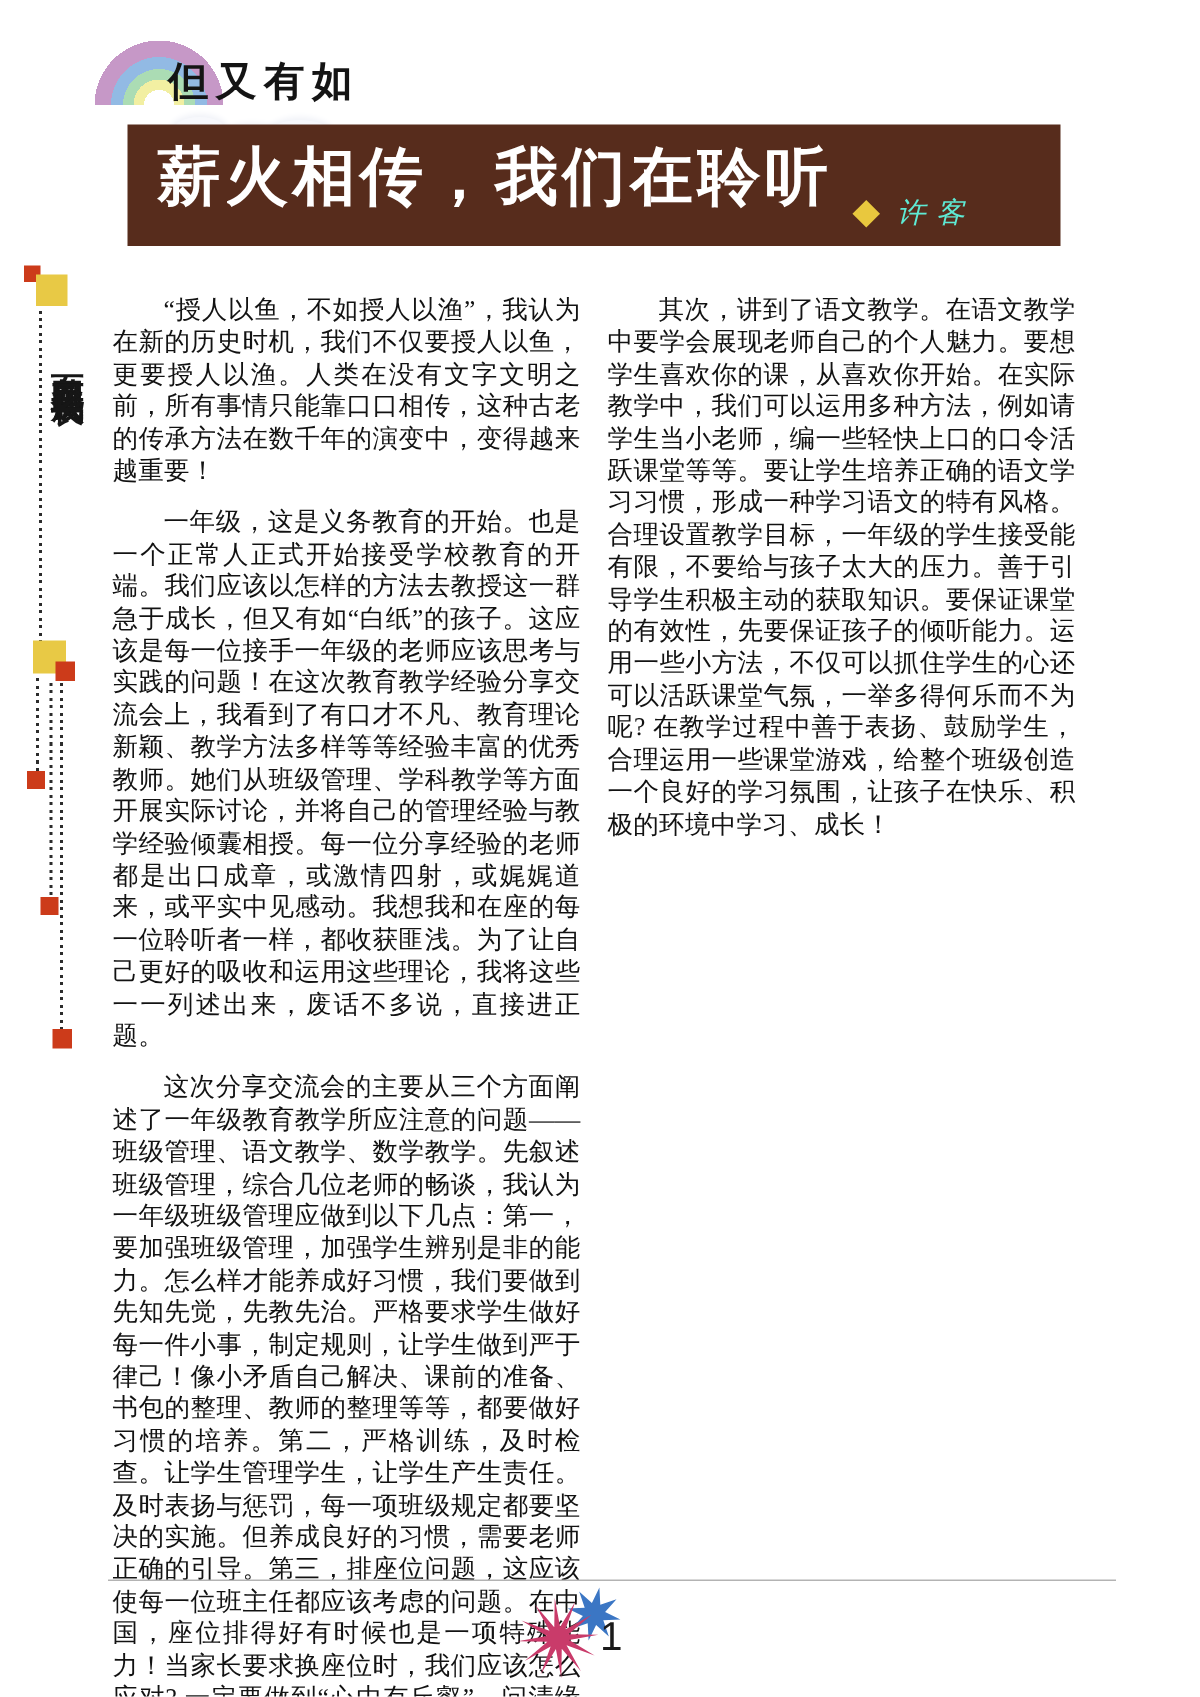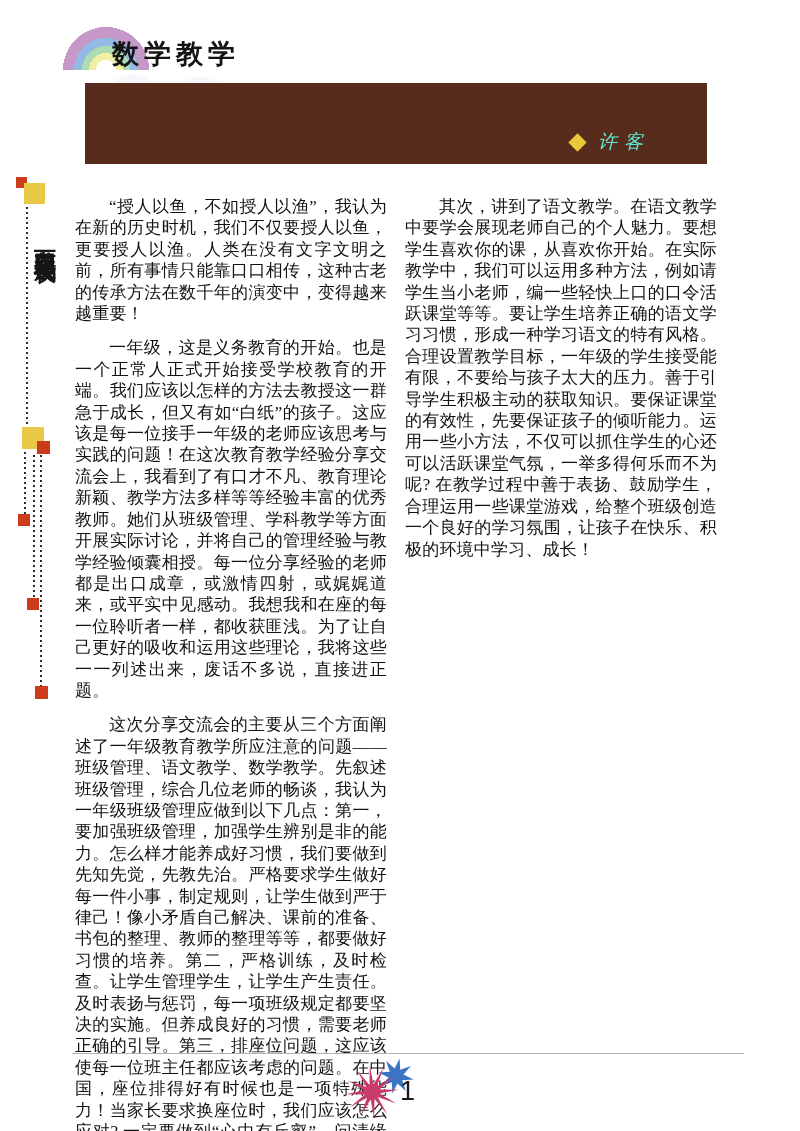--- a/index.html
+++ b/index.html
@@ -77,23 +77,24 @@
   }
 </style>
 </head>
 <body>
 
 <div class="abs rainbow">
   <span class="cloud c1"></span>
   <span class="cloud c3"></span>
   <span class="cloud c2"></span>
 </div>
-<div class="abs logo-text">数学教学</div>
+<div class="abs logo-text">但又有如</div>
 
 <div class="abs banner">
+  <div class="banner-title">薪火相传，我们在聆听</div>
   <div class="author-row">
     <span class="diamond"></span>
     <span class="author-name">许客</span>
   </div>
 </div>
 
 <div class="abs sq red" style="left:16px; top:177px; width:11px; height:11px;"></div>
 <div class="abs sq yellow" style="left:24px; top:183px; width:21px; height:21px;"></div>
 <div class="abs dotline" style="left:26px; top:207px; height:221px;"></div>
 <div class="abs vtext">百花园里我成长</div>

